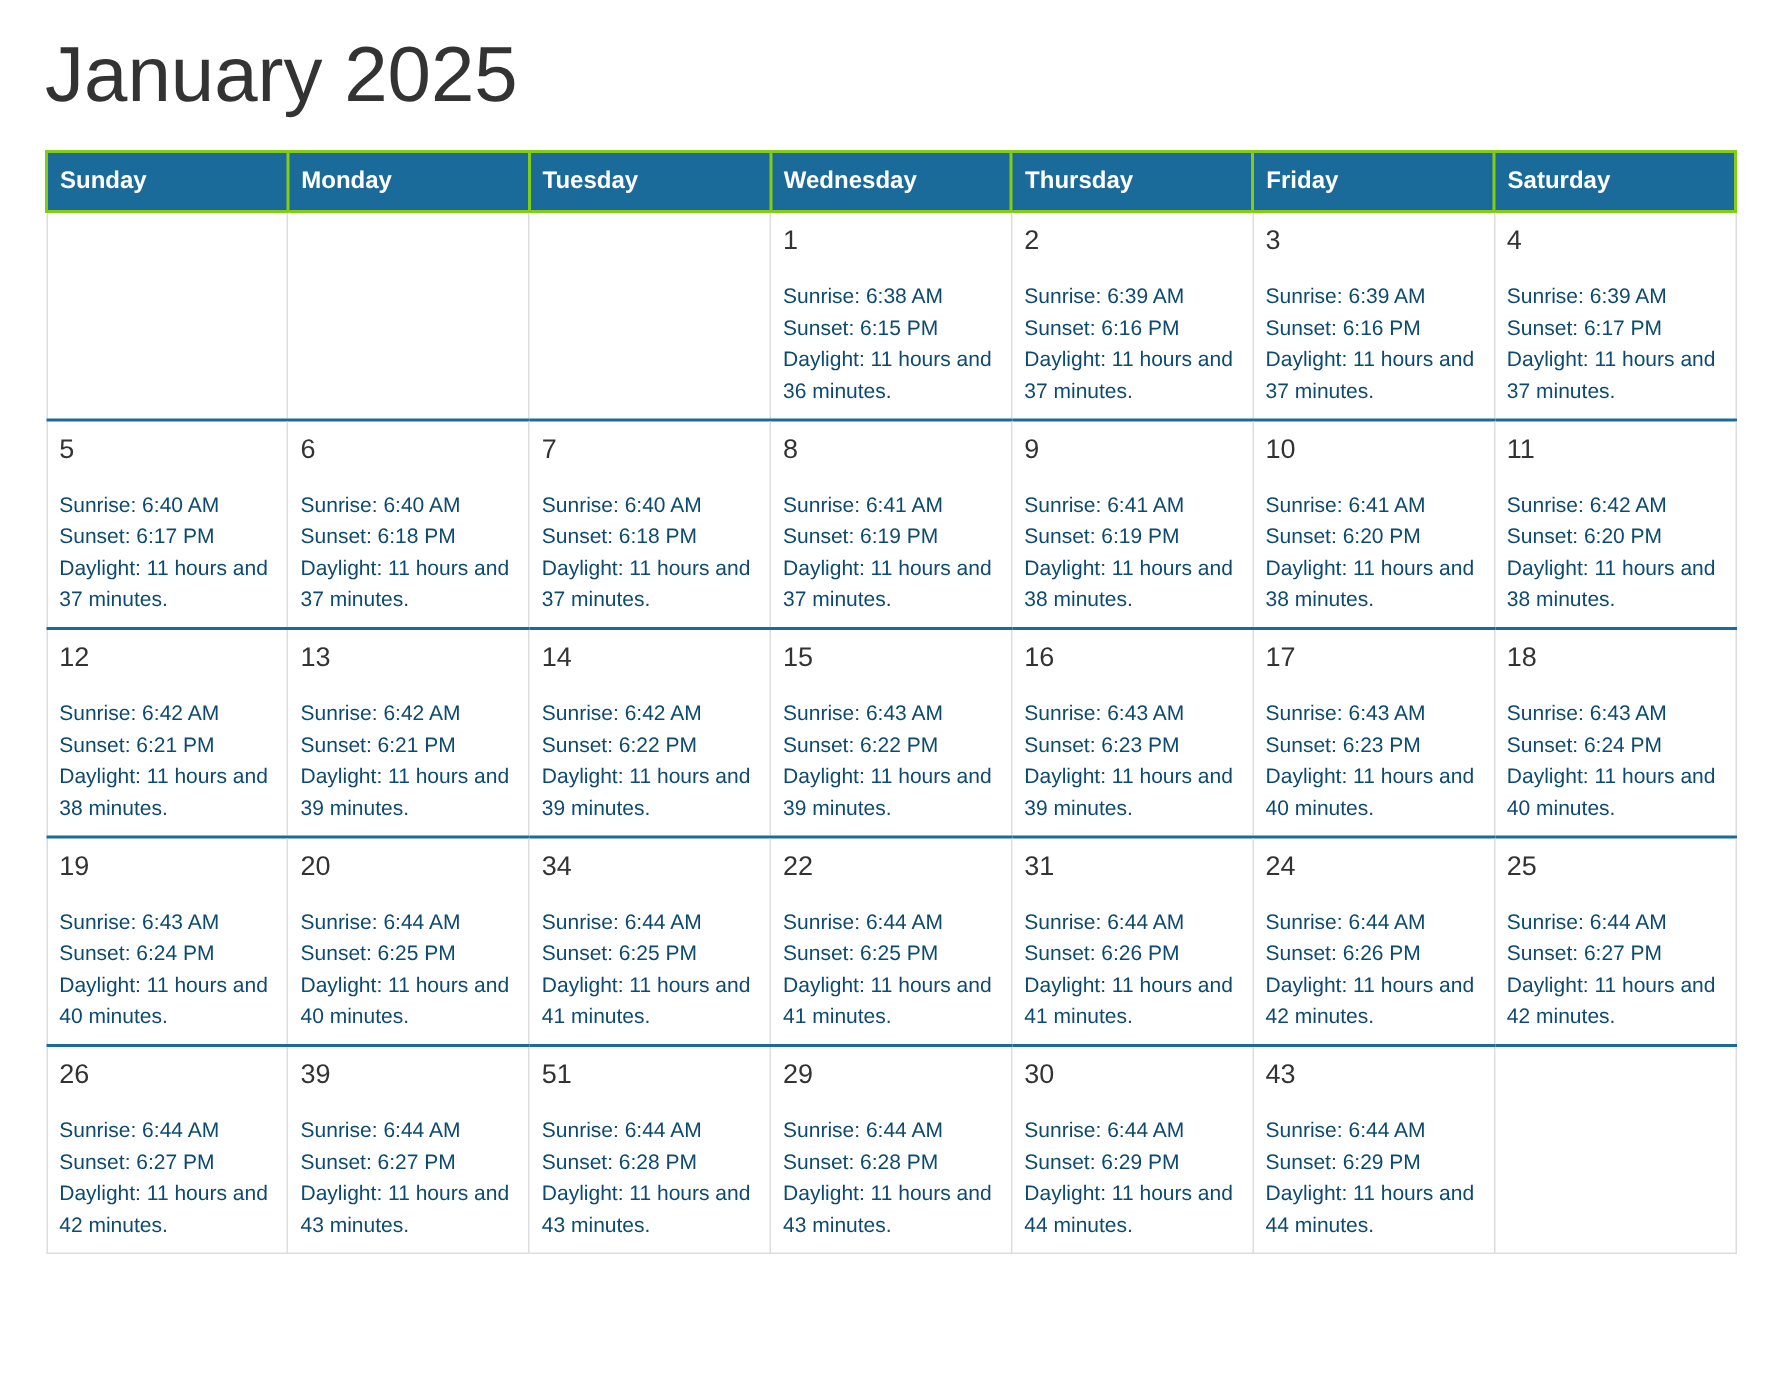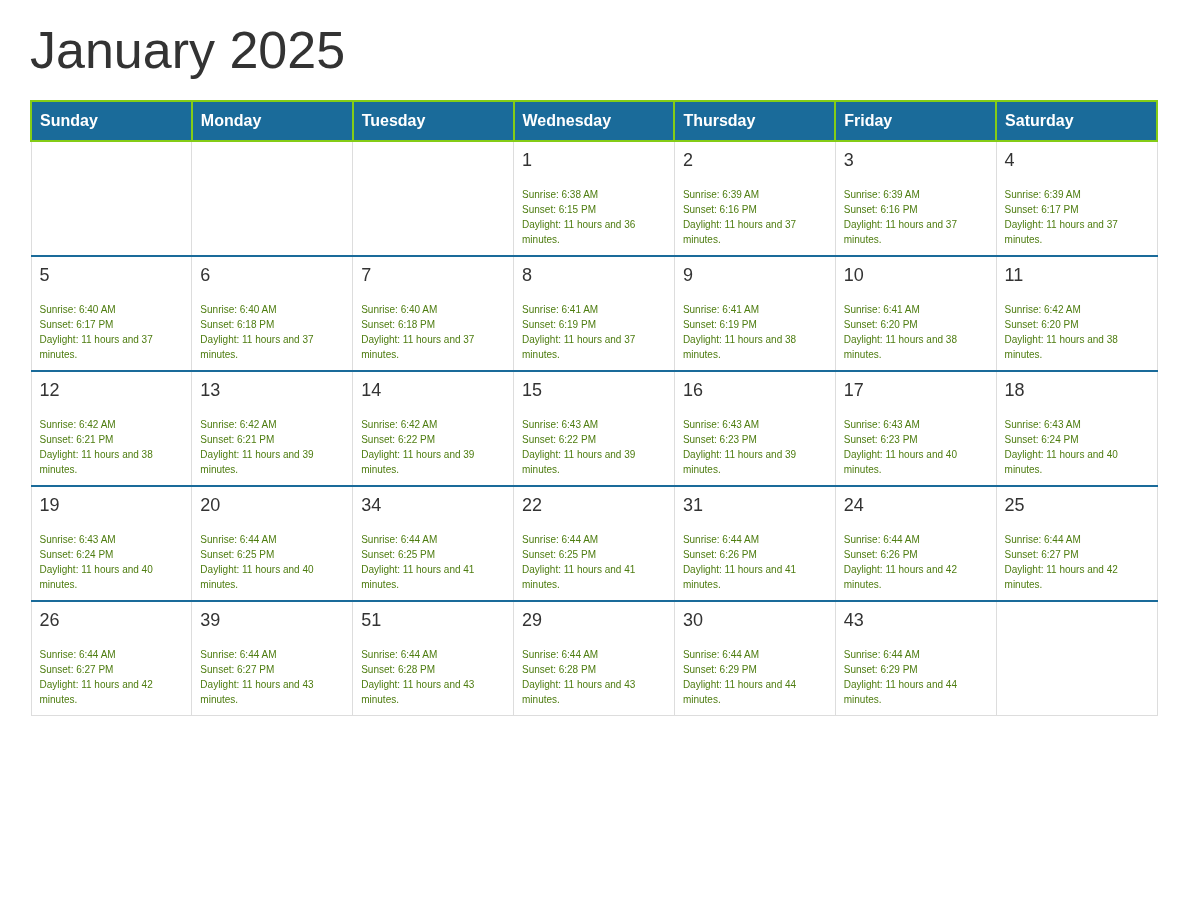--- a/index.html
+++ b/index.html
@@ -85,22 +85,22 @@
       border-left: 1px solid #ddd;
       border-right: 1px solid #ddd;
     }
     .day-number {
       font-size: 18px;
       color: #333;
       font-weight: normal;
       margin-bottom: 4px;
     }
     .day-info {
-      font-size: 10px;
-      color: #4d7c0f;
+      font-size: 14px;
+      color: #0c4a6e;
       line-height: 1.5;
       margin-top: 16px;
     }
     .empty-cell {
       background: #fff;
     }
   </style>
 </head>
 <body>
 

